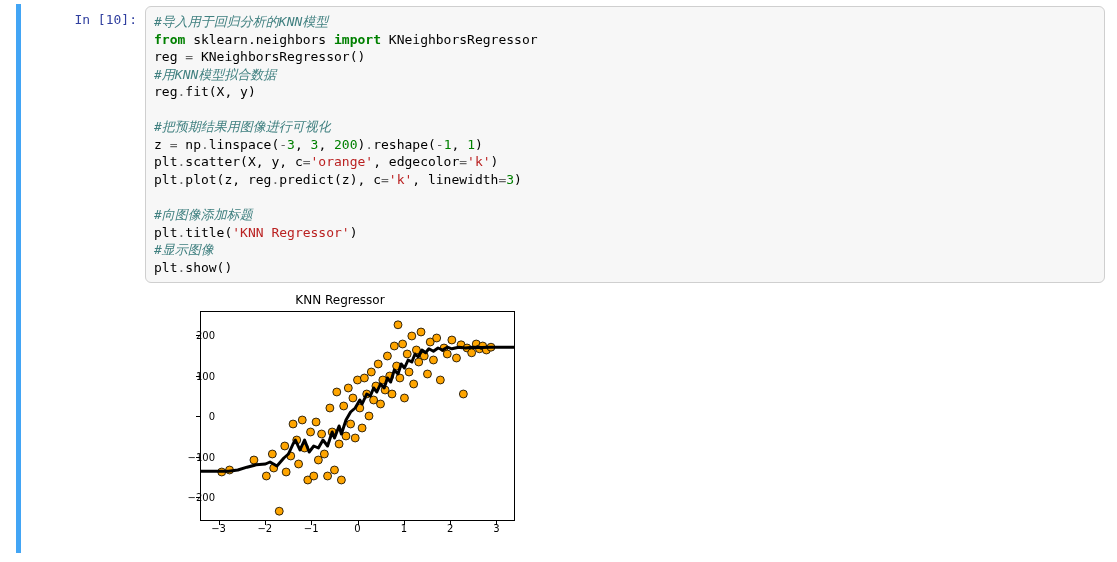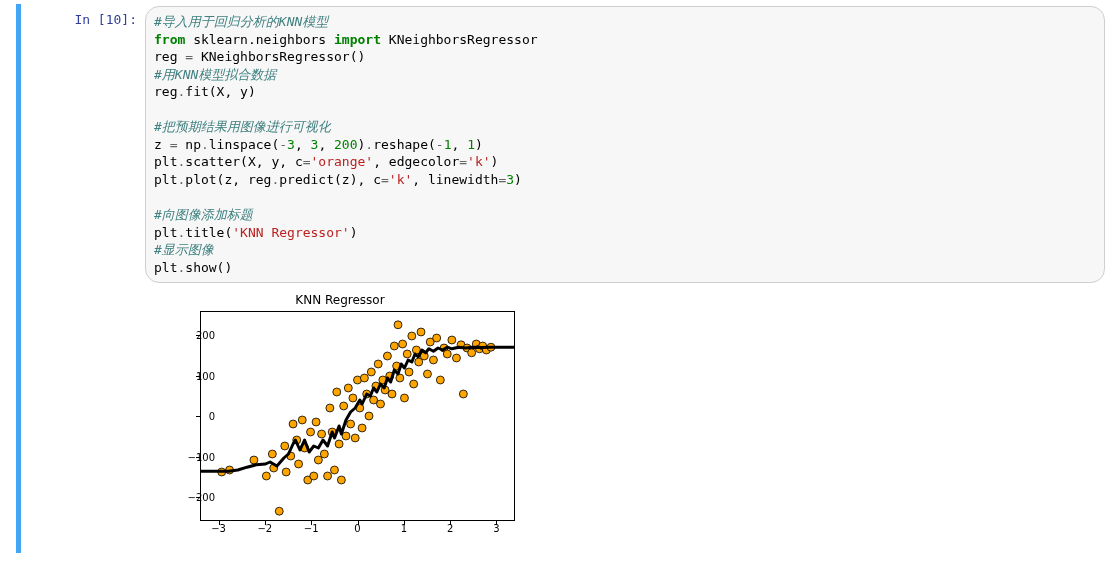--- a/index.html
+++ b/index.html
@@ -27,21 +27,21 @@
     color: #303F9F;
     user-select: none;
   }
   .cell-body {
     flex: 1;
     min-width: 0;
   }
   .input-area {
     background: #f7f7f7;
     border: 1px solid #cfcfcf;
-    border-radius: 14px;
+    border-radius: 6px;
     padding: 6px 8px;
   }
   pre.code {
     margin: 0;
     font-family: "DejaVu Sans Mono", "Menlo", monospace;
     font-size: 13px;
     line-height: 1.35;
     white-space: pre;
     color: #000;
   }

